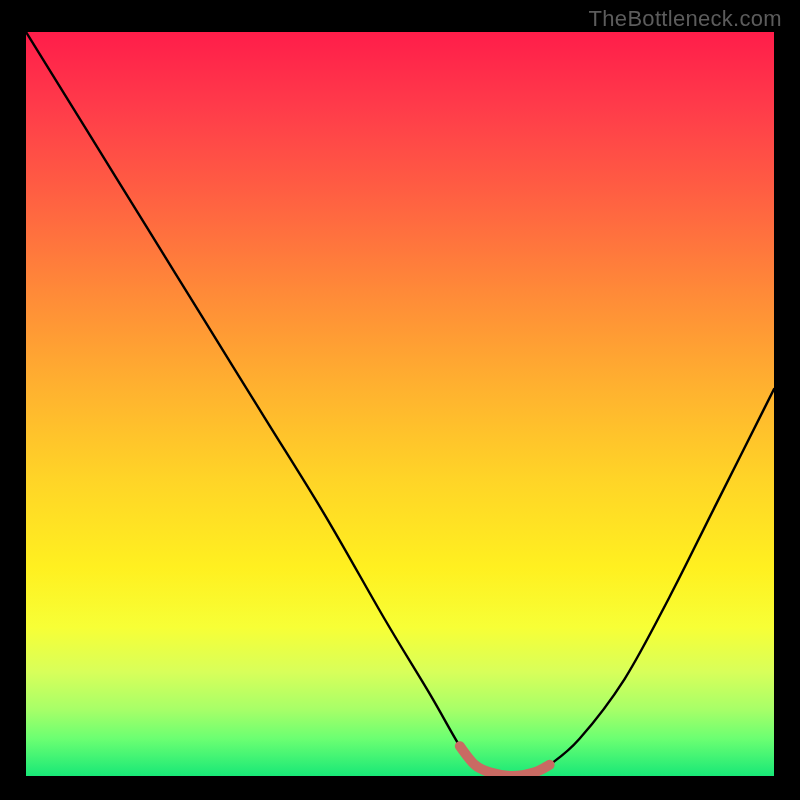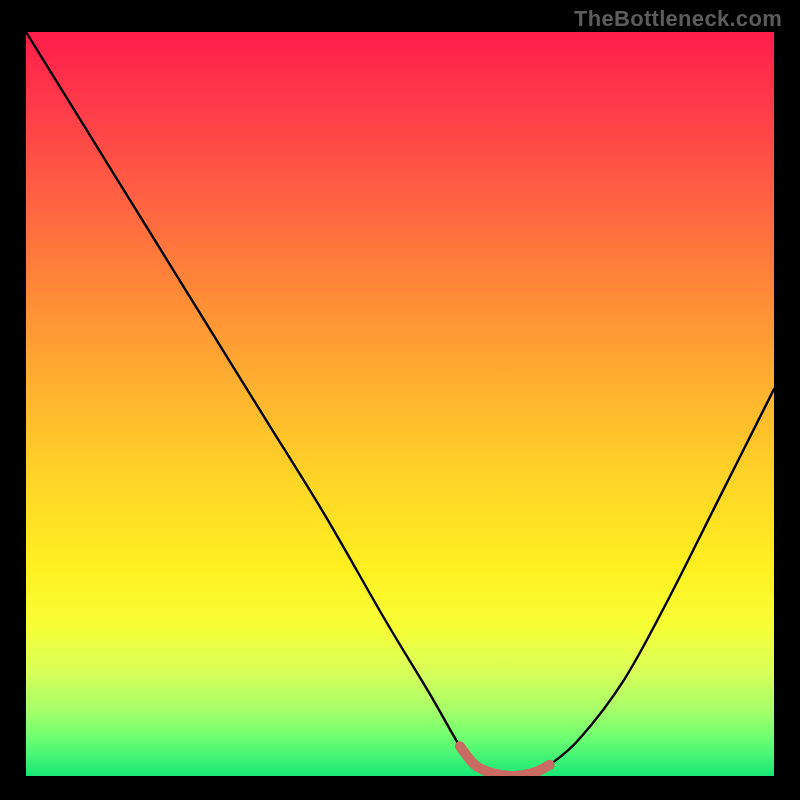--- a/index.html
+++ b/index.html
@@ -39,21 +39,21 @@
       #6bff72 95%,
       #18e877 100%);
   }
   .watermark {
     position: absolute;
     top: 6px;
     right: 18px;
     color: #5c5c5c;
     font-size: 22px;
     letter-spacing: 0.3px;
-    font-weight: 700;
+    font-weight: 400;
   }
   svg.curve {
     position: absolute;
     left: 0;
     top: 0;
     width: 748px;
     height: 744px;
   }
   .curve path.main {
     fill: none;

